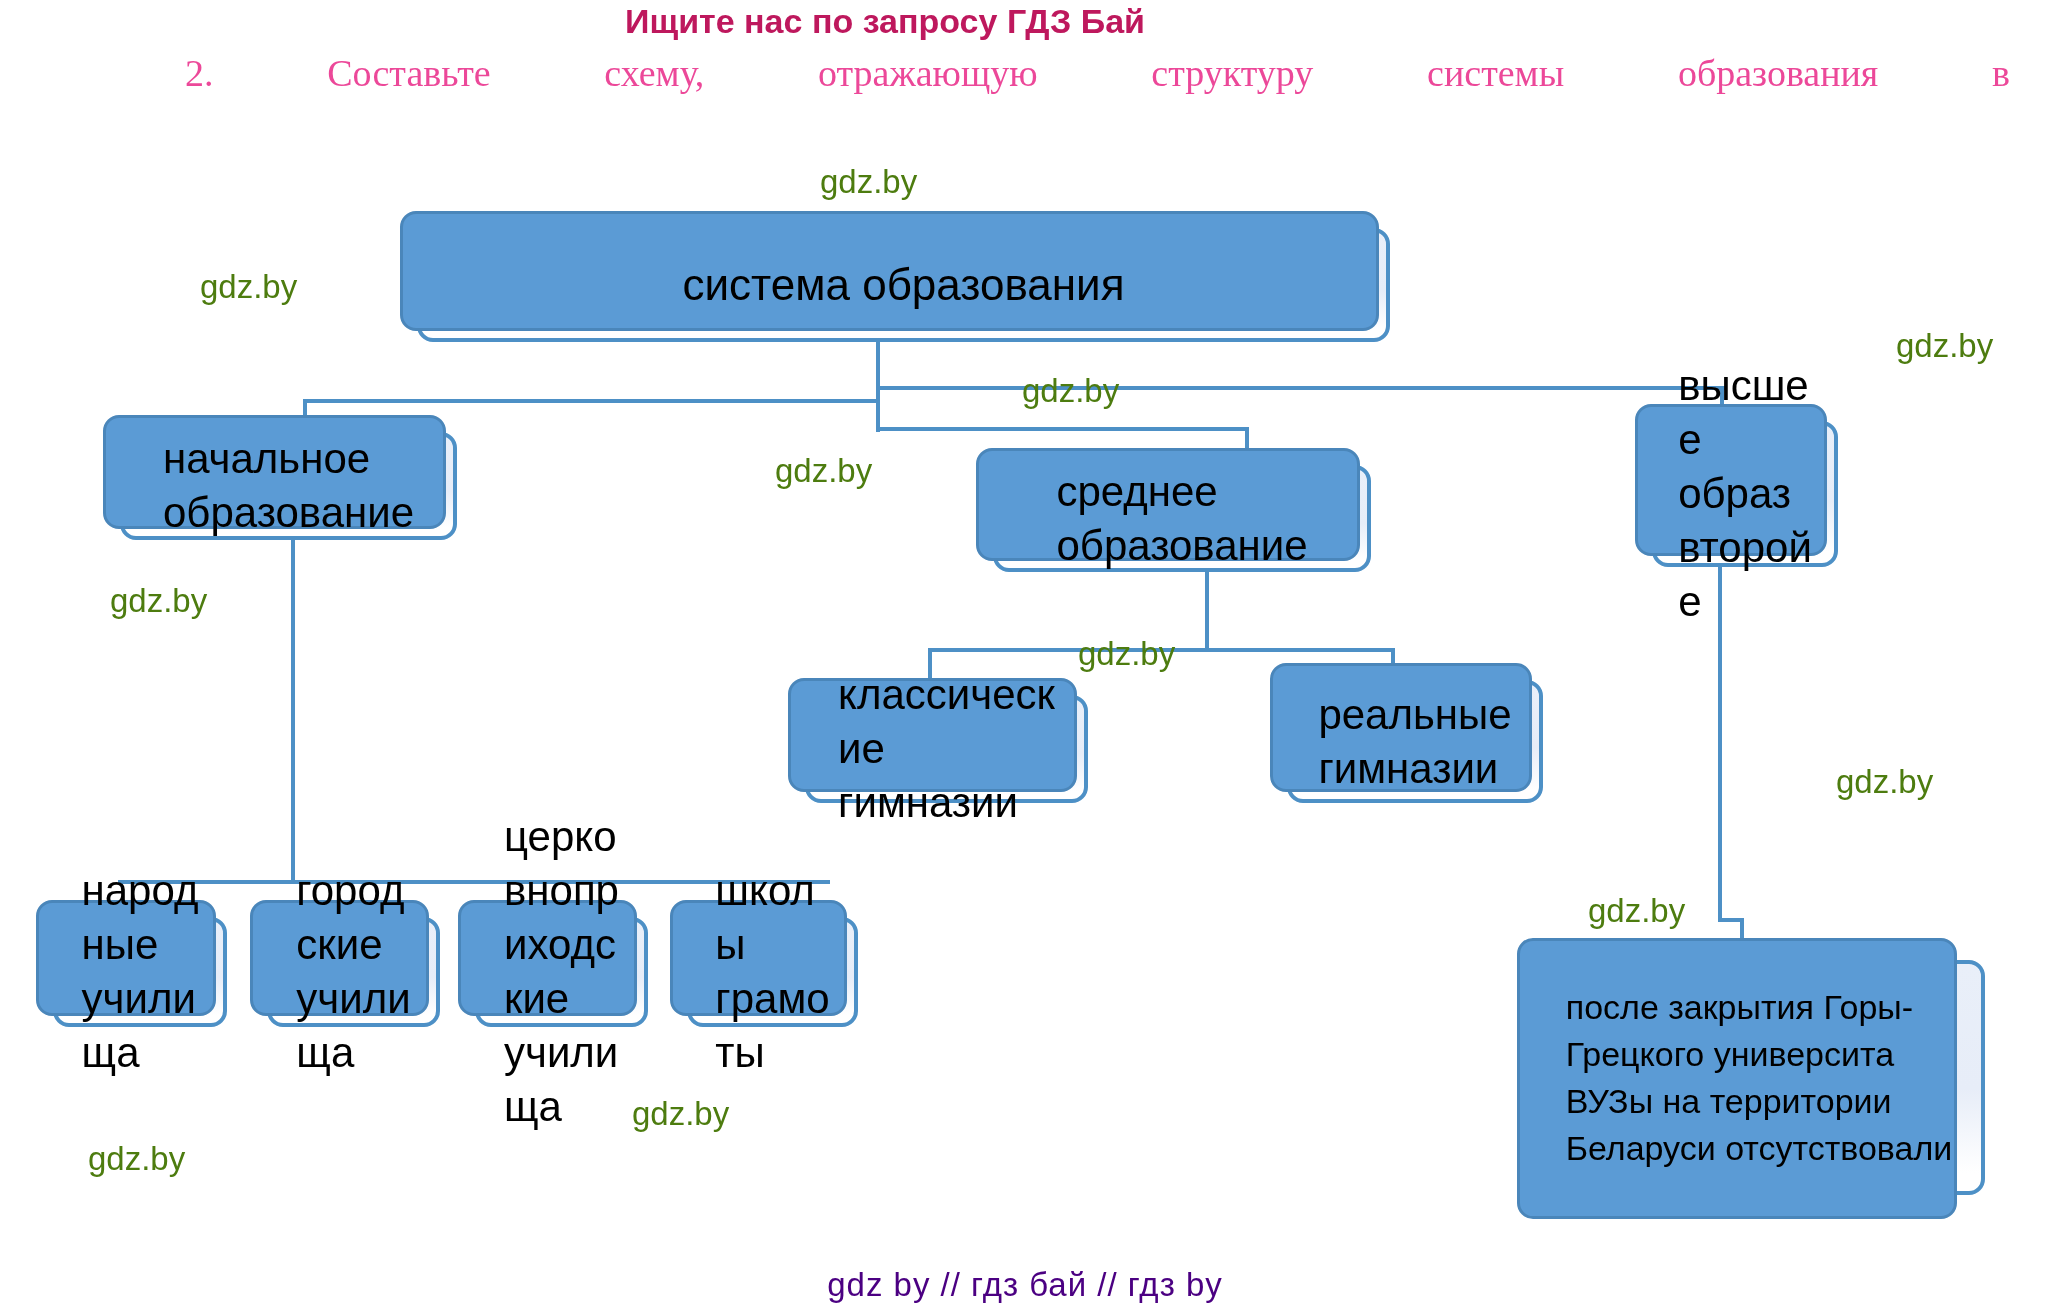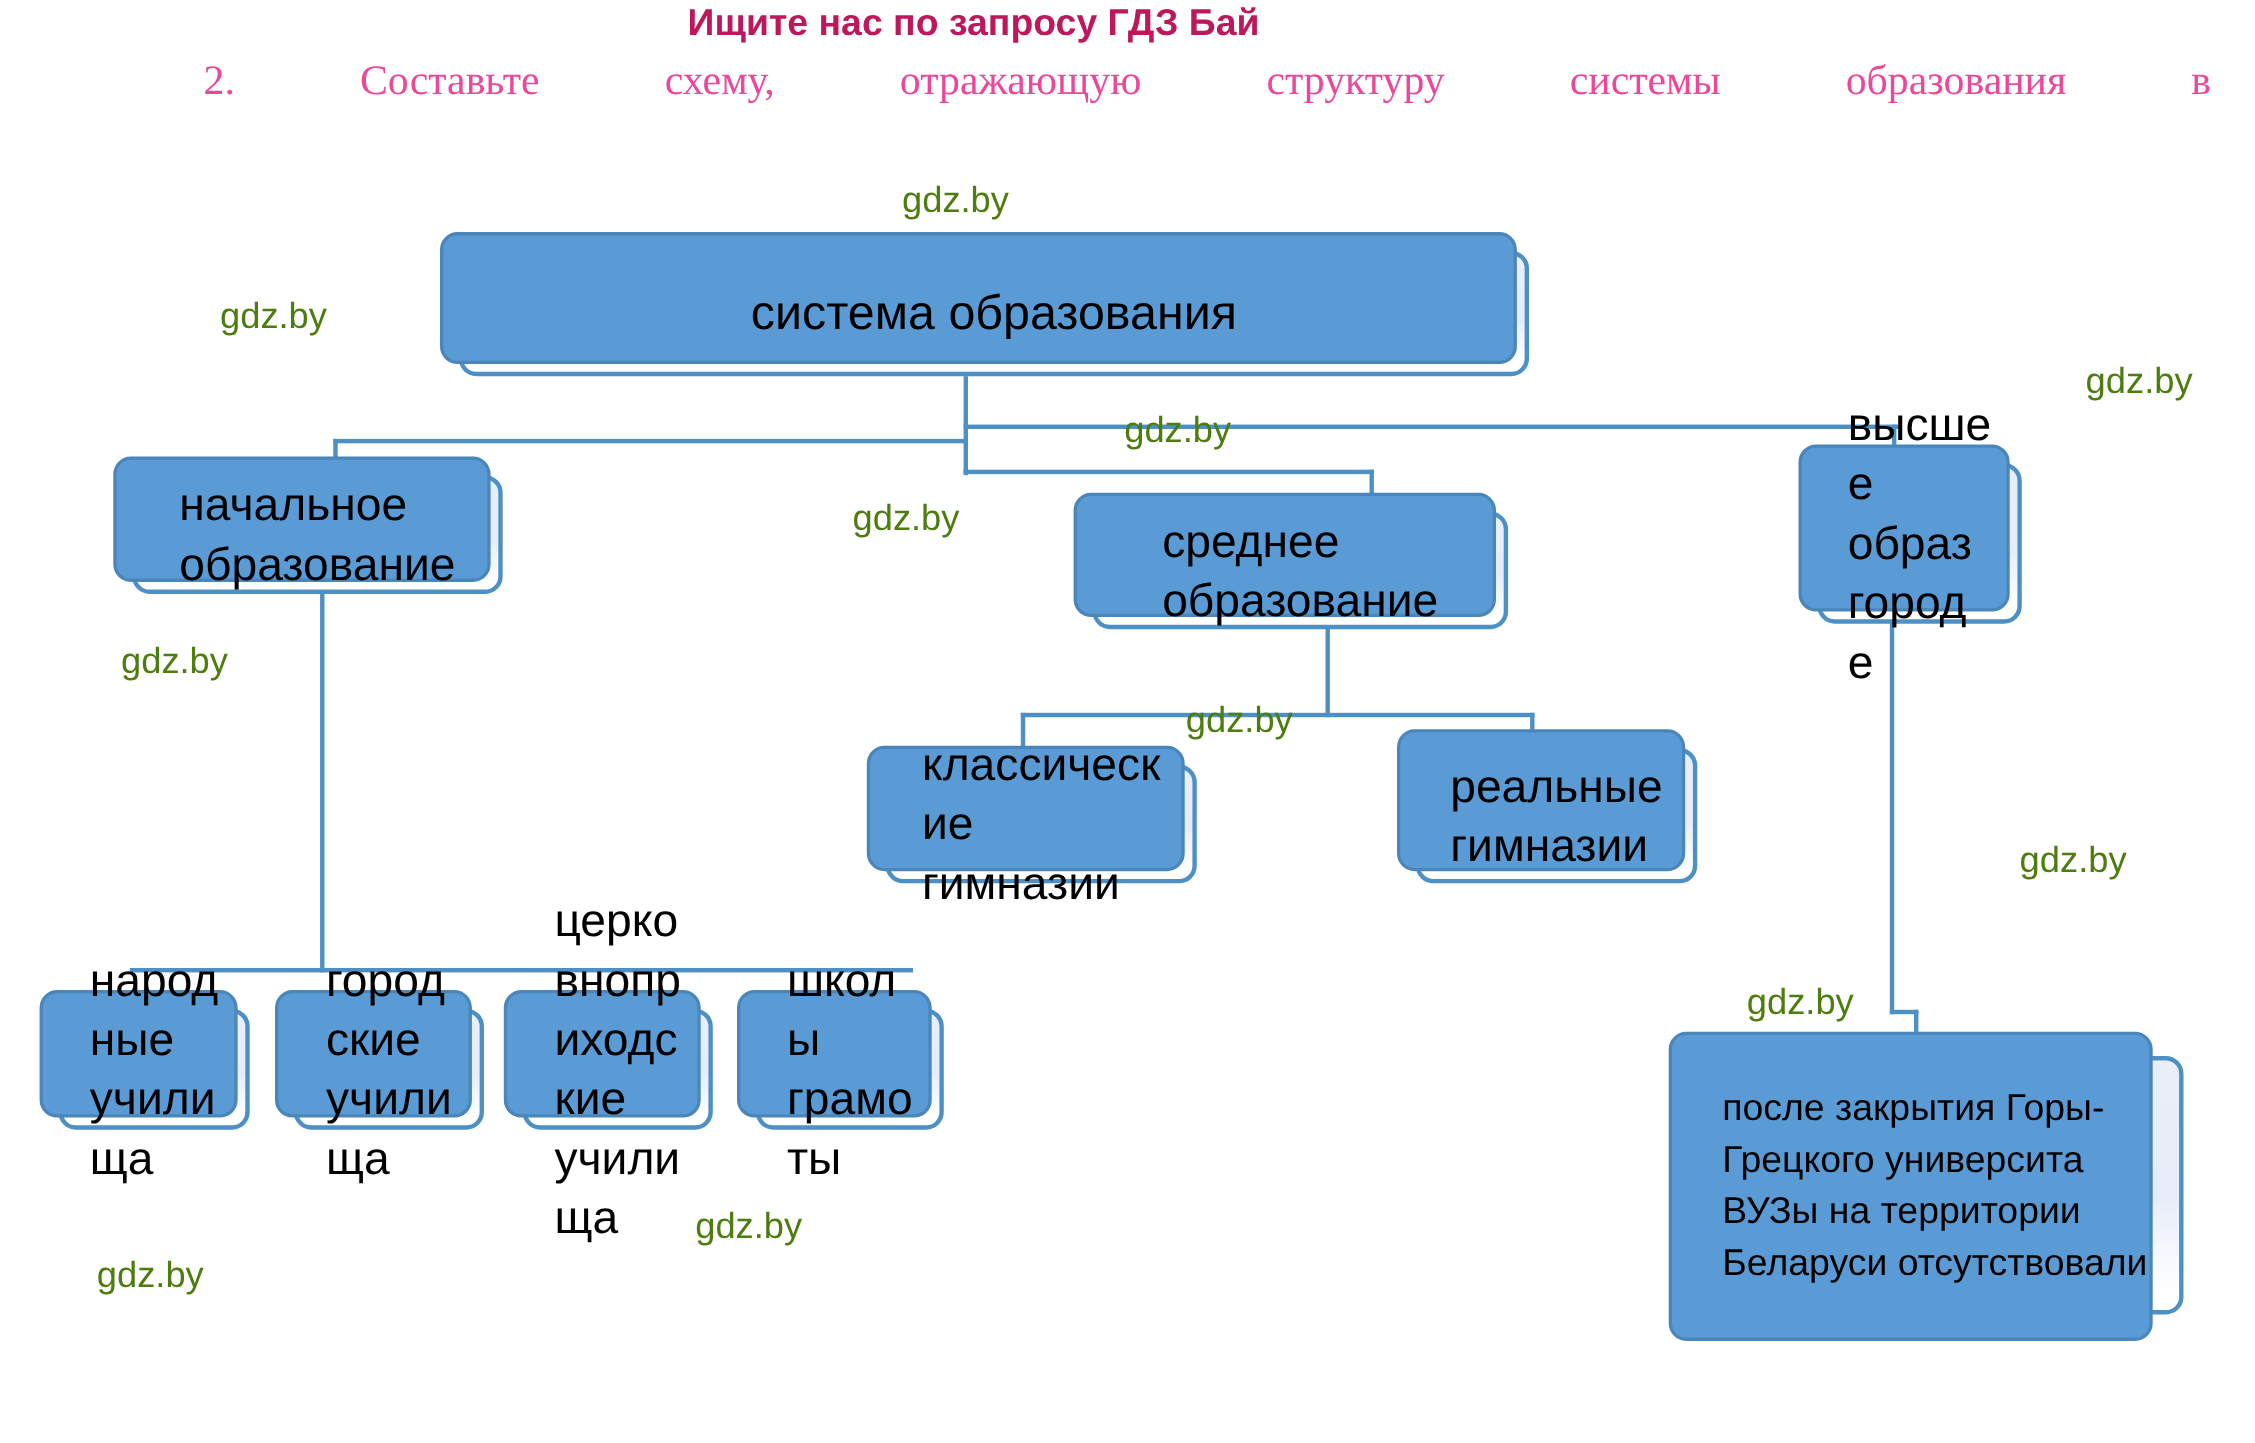--- a/index.html
+++ b/index.html
@@ -88,21 +88,21 @@
 
   <div class="node" style="left:993px;top:465px;width:378px;height:107px;">
     <span class="node-label">среднее
 образование</span>
   </div>
 
   <div class="node" style="left:1652px;top:421px;width:186px;height:146px;">
     <span class="node-label">высше
 е
 образ
-город
+второй
 е</span>
   </div>
 
   <div class="node" style="left:805px;top:695px;width:283px;height:108px;">
     <span class="node-label">классическ
 ие
 гимназии</span>
   </div>
 
   <div class="node" style="left:1287px;top:680px;width:256px;height:123px;">
@@ -152,14 +152,15 @@
   <div class="wm" style="left:1896px;top:327px;">gdz.by</div>
   <div class="wm" style="left:1022px;top:372px;">gdz.by</div>
   <div class="wm" style="left:775px;top:452px;">gdz.by</div>
   <div class="wm" style="left:110px;top:582px;">gdz.by</div>
   <div class="wm" style="left:1078px;top:635px;">gdz.by</div>
   <div class="wm" style="left:1836px;top:763px;">gdz.by</div>
   <div class="wm" style="left:1588px;top:892px;">gdz.by</div>
   <div class="wm" style="left:632px;top:1095px;">gdz.by</div>
   <div class="wm" style="left:88px;top:1140px;">gdz.by</div>
 
+  <div class="footer">gdz by  //  гдз бай  //  гдз by</div>
 
 </div>
 
 </body></html>

